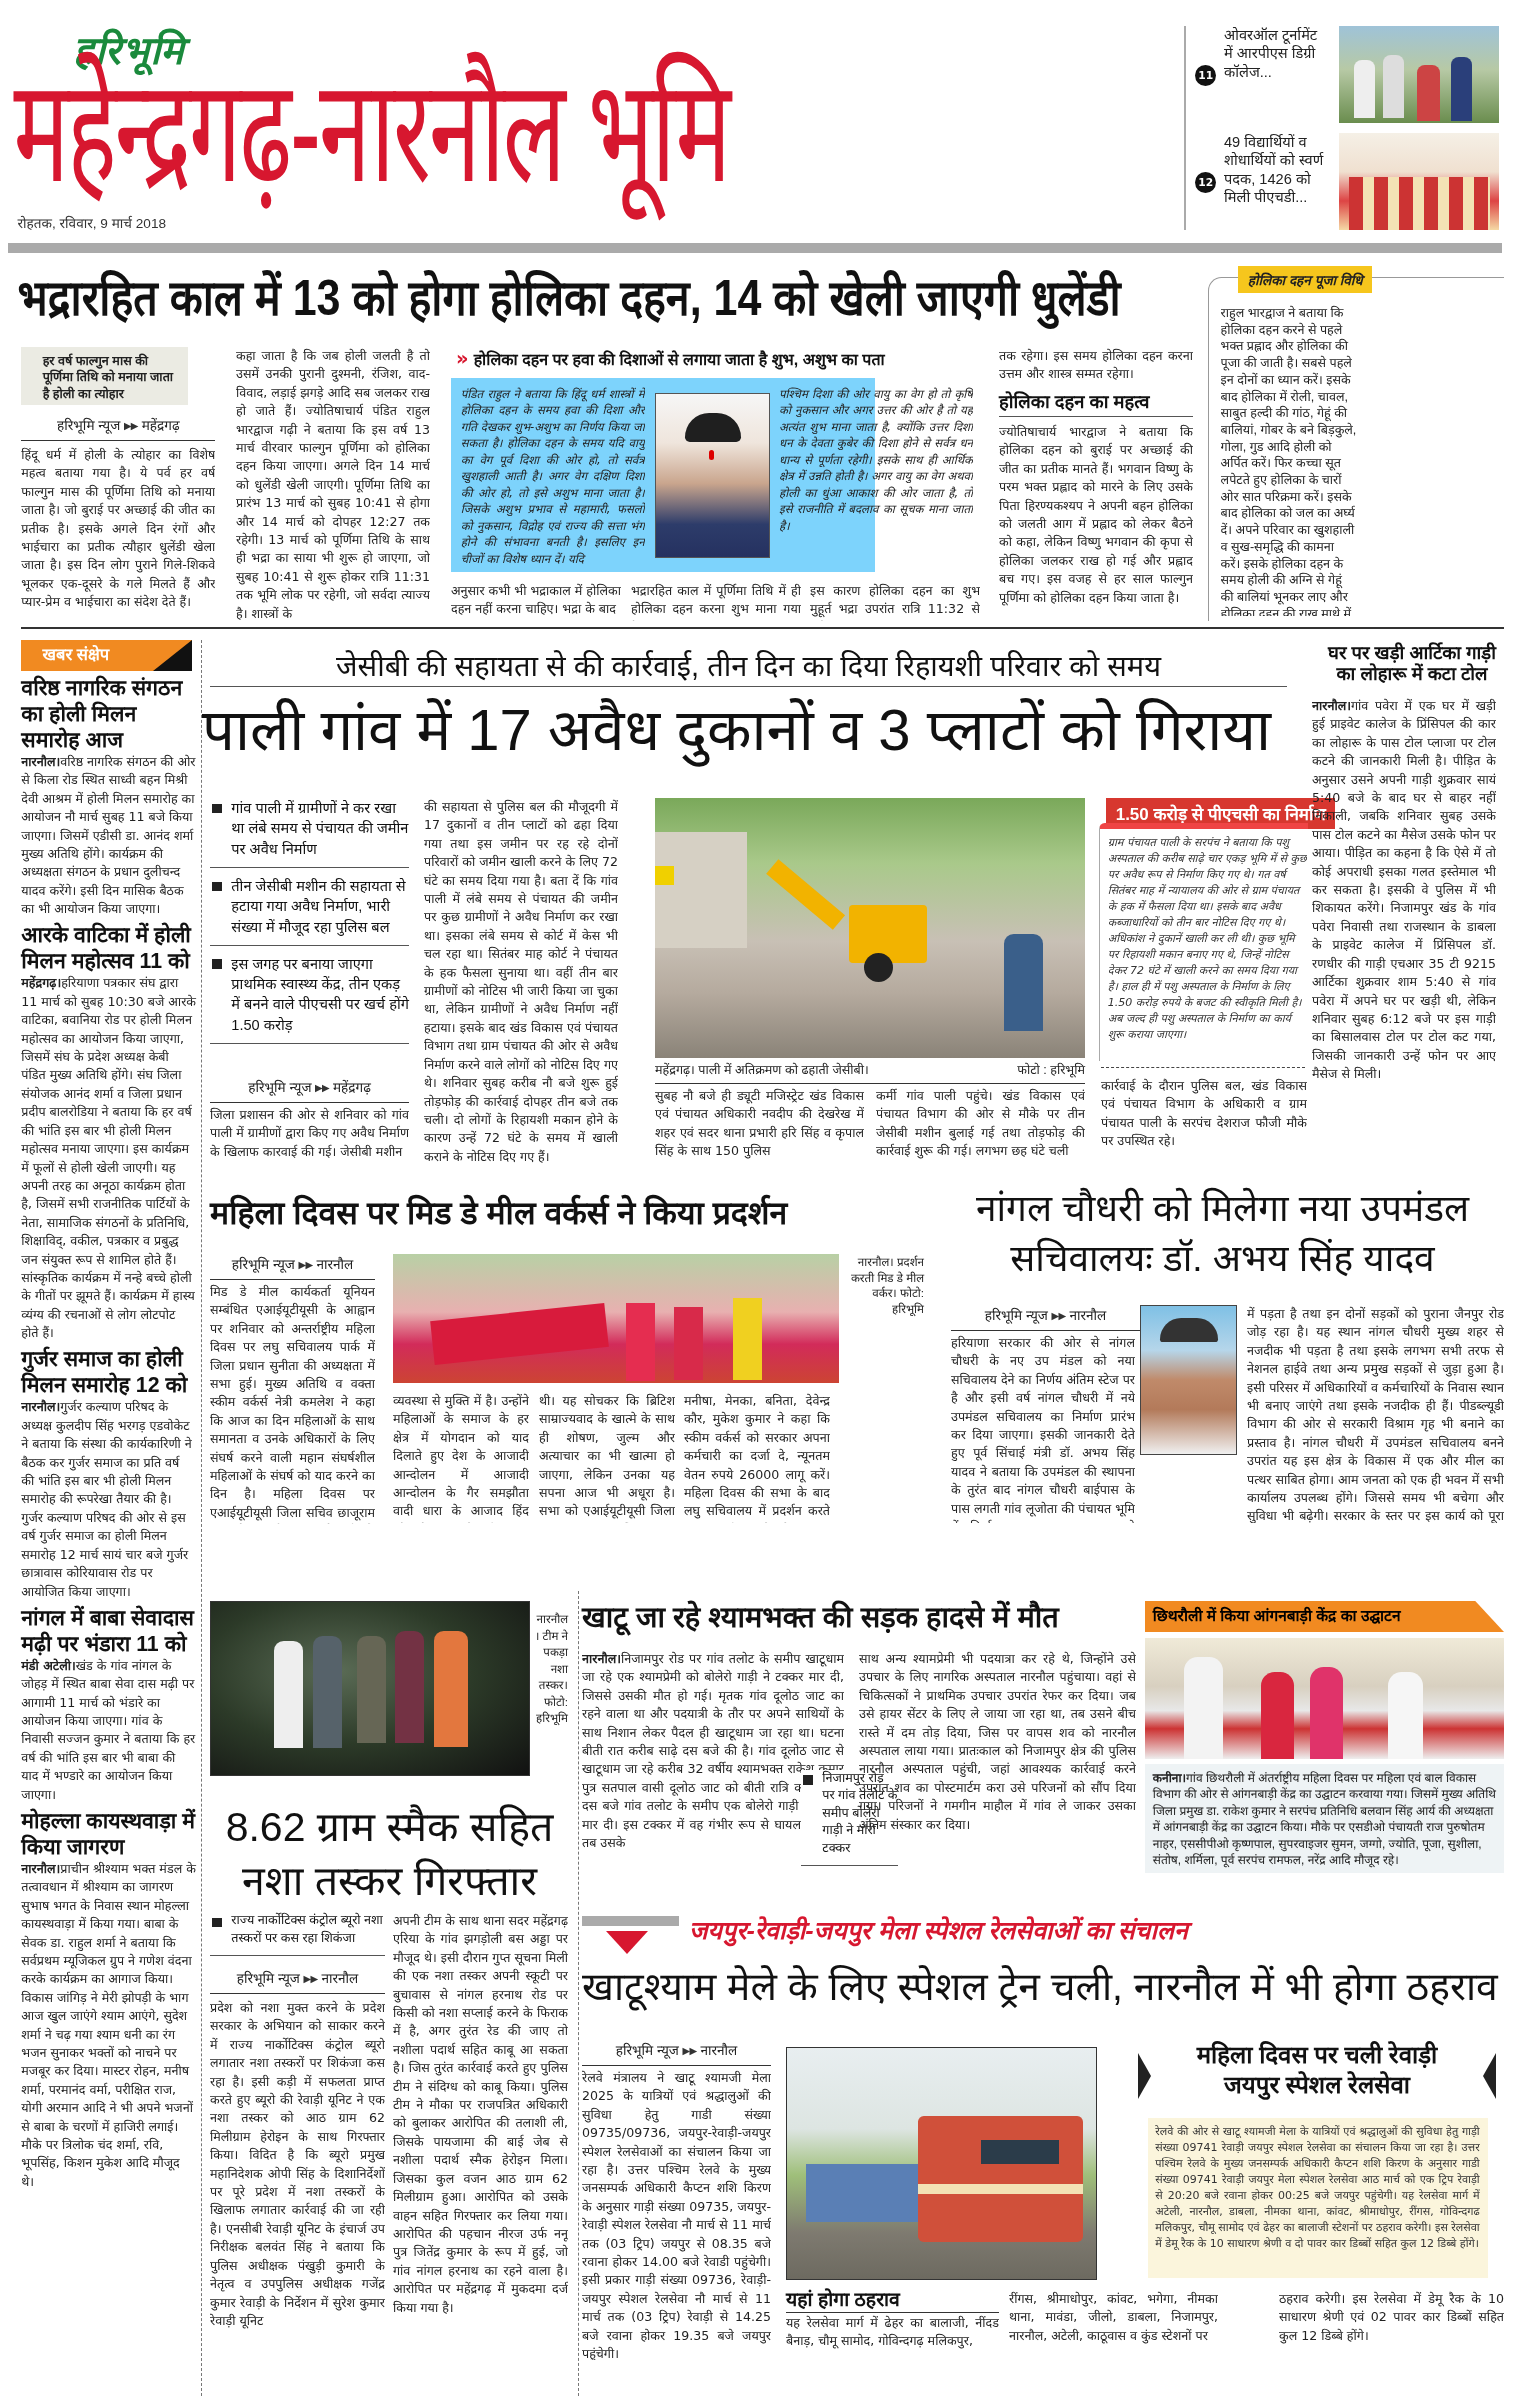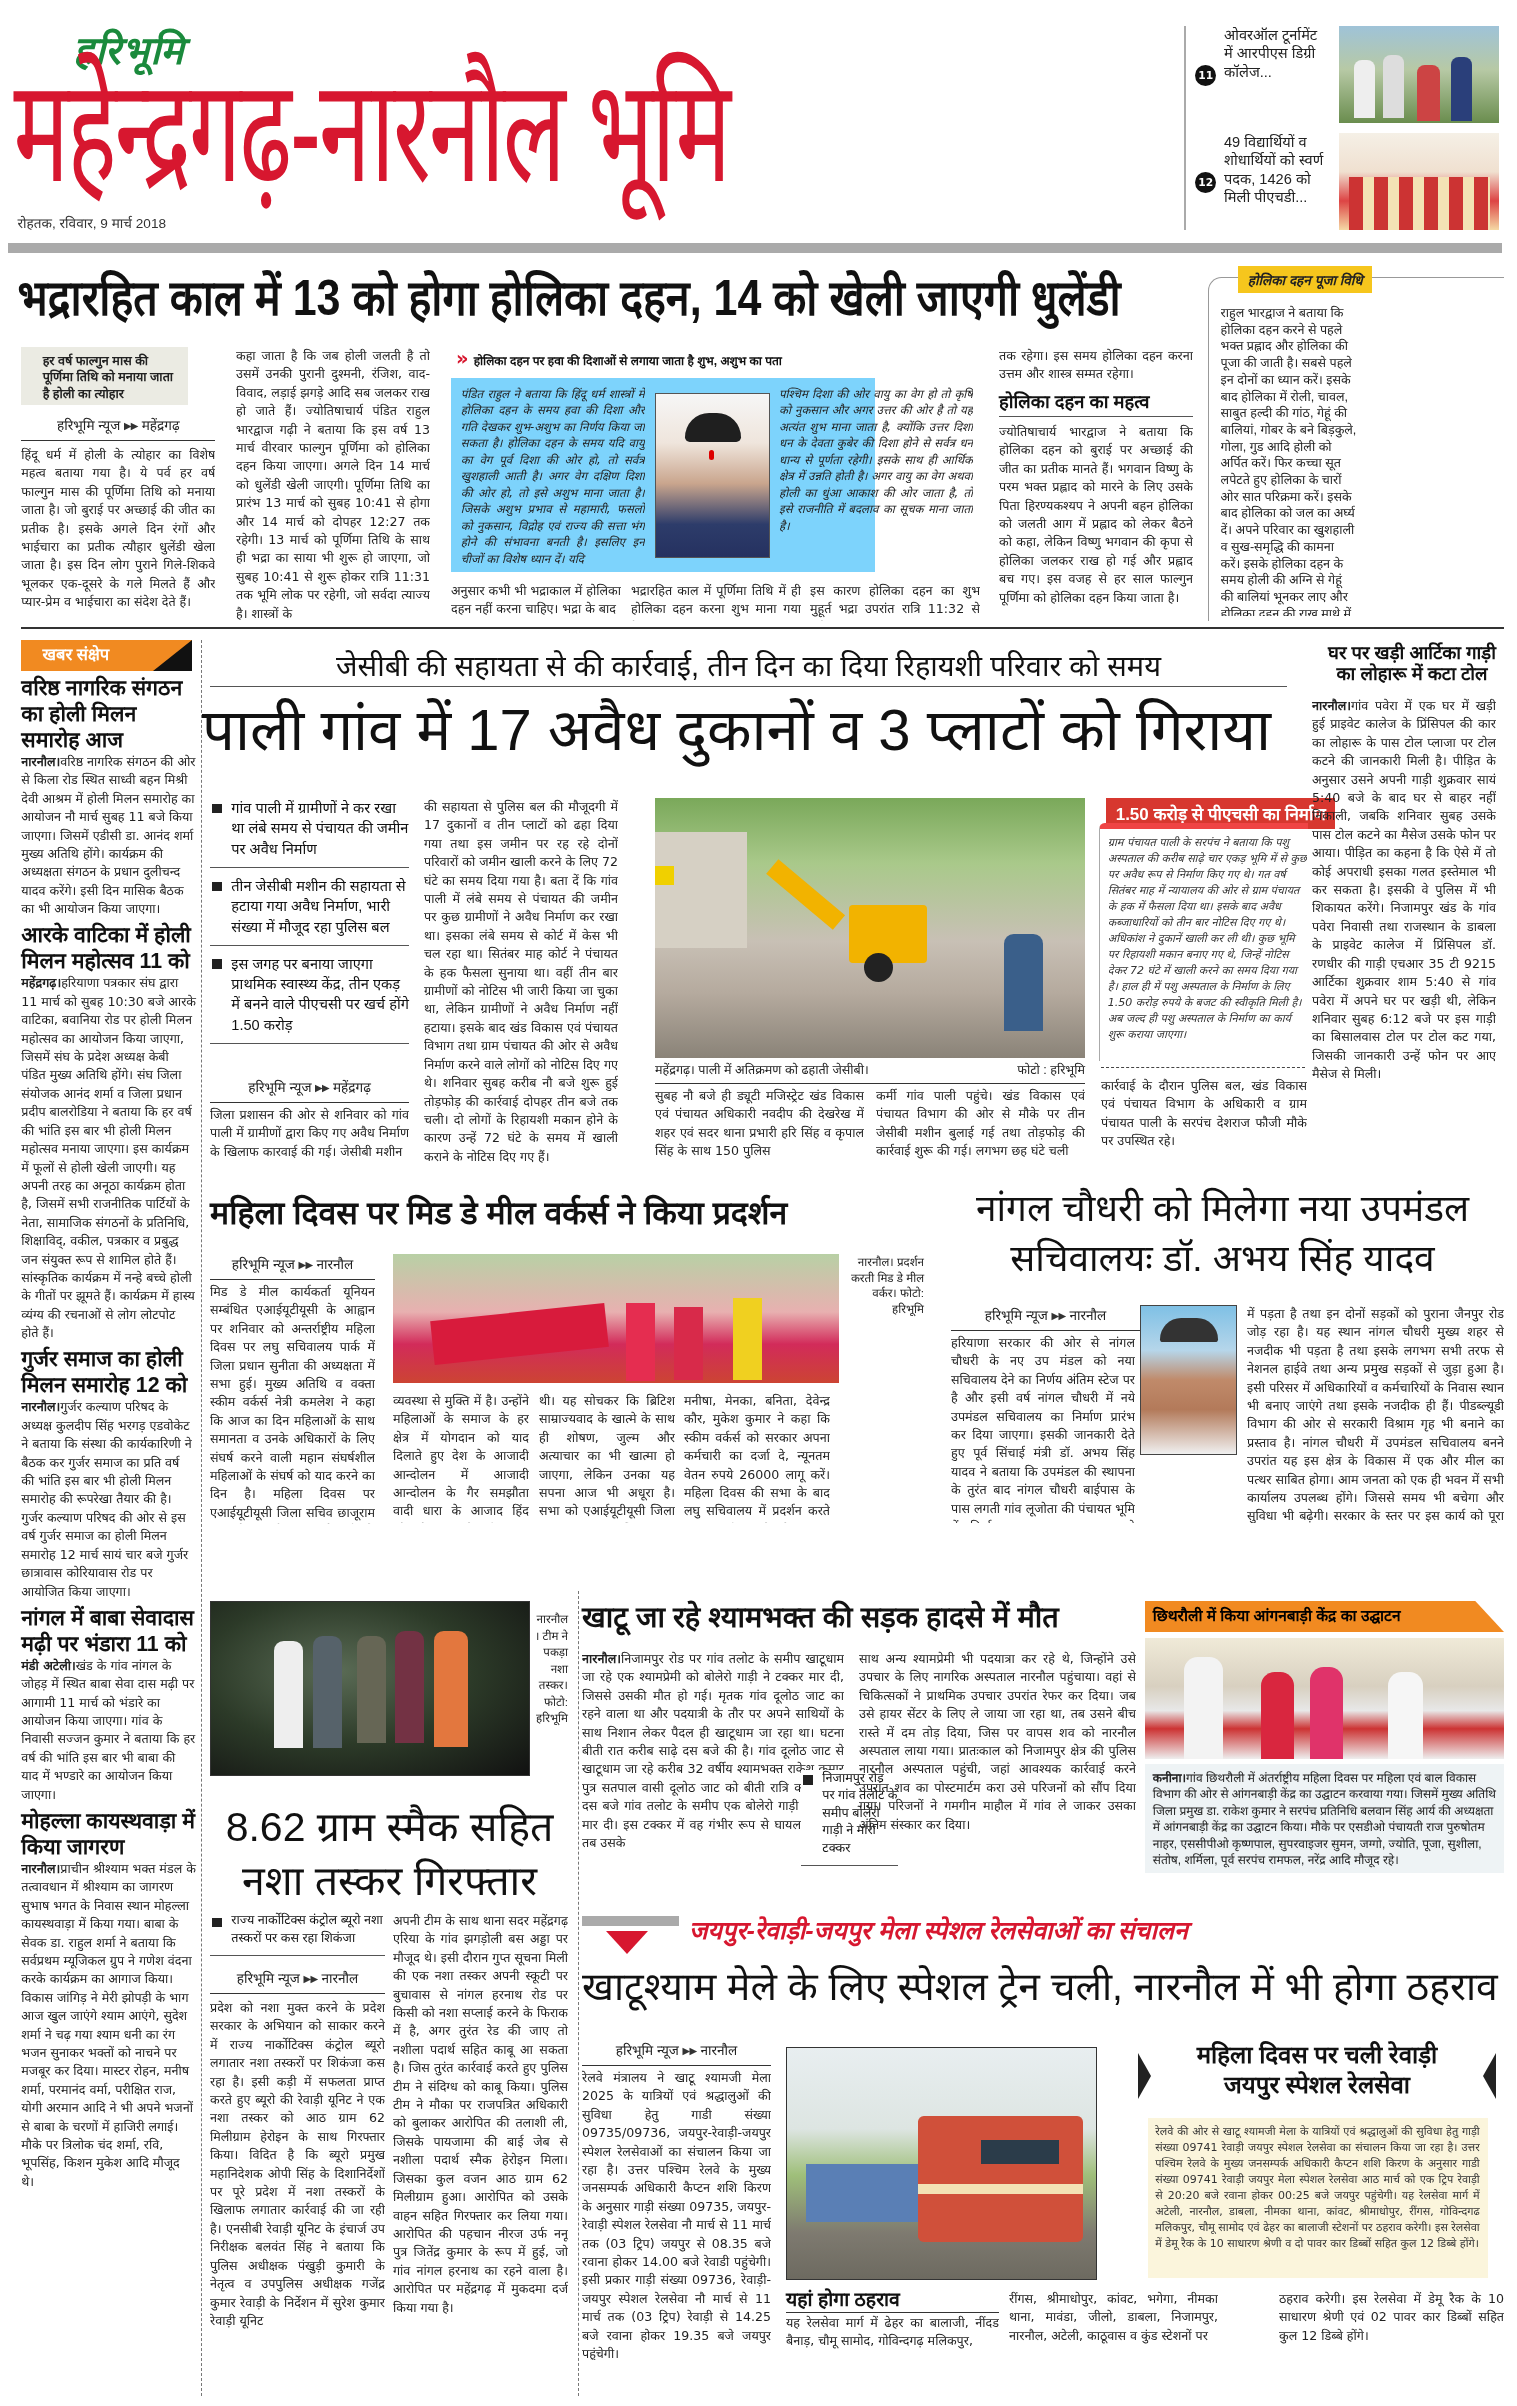--- a/index.html
+++ b/index.html
@@ -57,21 +57,21 @@
   <div class="cond" style="font-size:12.6px;line-height:16.5px;font-weight:bold;padding-left:13.6px;position:relative">हर वर्ष फाल्गुन मास की पूर्णिमा तिथि को मनाया जाता है होली का त्योहार</div>
 </div>
 <div class="abs byline" style="left:21.3px;top:415px;width:194px">
   <span>हरिभूमि न्यूज</span><span class="arr">▸▸</span><span>महेंद्रगढ़</span>
 </div>
 <div class="abs txt" style="left:21.3px;top:446px;width:194px;height:223px">हिंदू धर्म में होली के त्योहार का विशेष महत्व बताया गया है। ये पर्व हर वर्ष फाल्गुन मास की पूर्णिमा तिथि को मनाया जाता है। जो बुराई पर अच्छाई की जीत का प्रतीक है। इसके अगले दिन रंगों और भाईचारा का प्रतीक त्यौहार धुलेंडी खेला जाता है। इस दिन लोग पुराने गिले-शिकवे भूलकर एक-दूसरे के गले मिलते हैं और प्यार-प्रेम व भाईचारा का संदेश देते हैं।</div>
 <div class="abs txt" style="left:236px;top:347px;width:194px;height:322px">कहा जाता है कि जब होली जलती है तो उसमें उनकी पुरानी दुश्मनी, रंजिश, वाद-विवाद, लड़ाई झगड़े आदि सब जलकर राख हो जाते हैं। ज्योतिषाचार्य पंडित राहुल भारद्वाज गढ़ी ने बताया कि इस वर्ष 13 मार्च वीरवार फाल्गुन पूर्णिमा को होलिका दहन किया जाएगा। अगले दिन 14 मार्च को धुलेंडी खेली जाएगी। पूर्णिमा तिथि का प्रारंभ 13 मार्च को सुबह 10:41 से होगा और 14 मार्च को दोपहर 12:27 तक रहेगी। 13 मार्च को पूर्णिमा तिथि के साथ ही भद्रा का साया भी शुरू हो जाएगा, जो सुबह 10:41 से शुरू होकर रात्रि 11:31 तक भूमि लोक पर रहेगी, जो सर्वदा त्याज्य है। शास्त्रों के</div>
 
 <div class="abs" style="left:456px;top:347px;width:524px">
   <span style="color:#d7172f;font-weight:bold;font-size:19.4px">»</span>
-  <span class="hd" style="font-size:12px">होलिका दहन पर हवा की दिशाओं से लगाया जाता है शुभ, अशुभ का पता</span>
+  <span class="hd" style="font-size:16px">होलिका दहन पर हवा की दिशाओं से लगाया जाता है शुभ, अशुभ का पता</span>
 </div>
 <div class="abs" style="left:451px;top:378px;width:424px;height:194px;background:#7dd3fc">
   <div class="abs txt" style="left:9.7px;top:7.8px;width:184px;height:180px;font-style:italic;font-size:11.6px;line-height:16.5px">पंडित राहुल ने बताया कि हिंदू धर्म शास्त्रों में होलिका दहन के समय हवा की दिशा और गति देखकर शुभ-अशुभ का निर्णय किया जा सकता है। होलिका दहन के समय यदि वायु का वेग पूर्व दिशा की ओर हो, तो सर्वत्र खुशहाली आती है। अगर वेग दक्षिण दिशा की ओर हो, तो इसे अशुभ माना जाता है। जिसके अशुभ प्रभाव से महामारी, फसलों को नुकसान, विद्रोह एवं राज्य की सत्ता भंग होने की संभावना बनती है। इसलिए इन चीजों का विशेष ध्यान दें। यदि</div>
   <div class="photo" style="left:204px;top:14.6px;width:115px;height:165px;background:linear-gradient(180deg,#f6f6f6 0%,#efe5dc 30%,#c9a58d 55%,#2d3c6a 80%,#253160 100%);border:1px solid #555">
     <div class="abs" style="left:29px;top:19.4px;width:56px;height:29px;background:#1f1f1f;border-radius:29px 29px 5.8px 5.8px"></div>
     <div class="abs" style="left:53px;top:56px;width:4.9px;height:10.7px;background:#d00;border-radius:2.9px"></div>
   </div>
   <div class="abs txt" style="left:328px;top:7.8px;width:194px;height:180px;font-style:italic;font-size:11.6px;line-height:16.5px">पश्चिम दिशा की ओर वायु का वेग हो तो कृषि को नुकसान और अगर उत्तर की ओर है तो यह अत्यंत शुभ माना जाता है, क्योंकि उत्तर दिशा धन के देवता कुबेर की दिशा होने से सर्वत्र धन धान्य से पूर्णता रहेगी। इसके साथ ही आर्थिक क्षेत्र में उन्नति होती है। अगर वायु का वेग अथवा होली का धुंआ आकाश की ओर जाता है, तो इसे राजनीति में बदलाव का सूचक माना जाता है।</div>
 </div>
 <div class="abs txt" style="left:451px;top:582px;width:170px;height:39px">अनुसार कभी भी भद्राकाल में होलिका दहन नहीं करना चाहिए। भद्रा के बाद</div>

